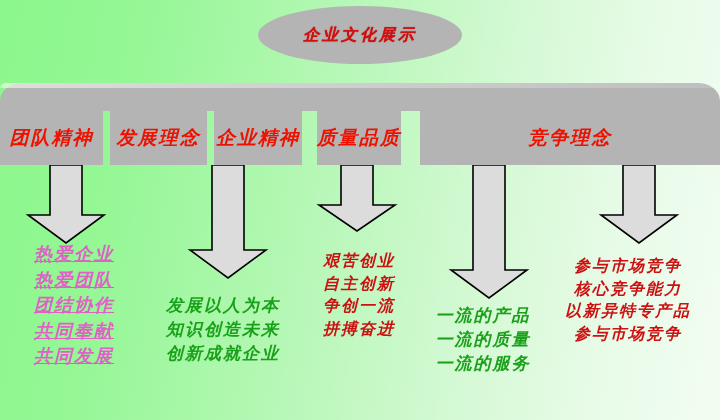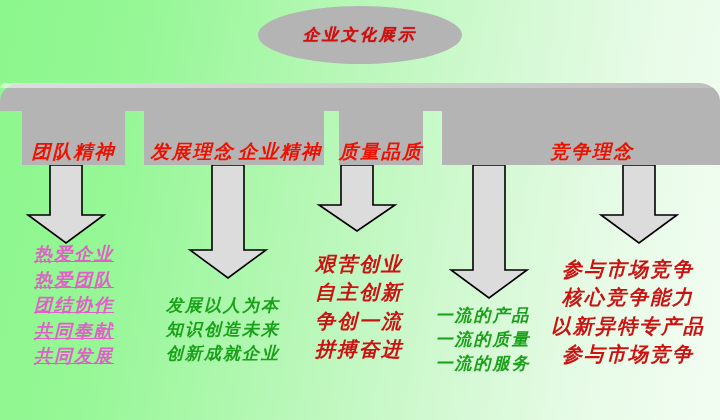--- a/index.html
+++ b/index.html
@@ -40,21 +40,21 @@
   #banner-gloss{
     position:absolute;left:0;top:0;width:100%;height:5px;
     background:linear-gradient(to right,rgba(255,255,255,.55),rgba(255,255,255,.15));
     border-top-left-radius:22px 18px;border-top-right-radius:22px 18px;
   }
 
   
   .cat-box{
     position:absolute;top:110px;height:55px;
     background:#b4b4b4;
-    display:flex;align-items:flex-end;justify-content:center;margin-left:22px;
+    display:flex;align-items:center;justify-content:center;
   }
   .cat-label{
     color:#ee1100;
     font-size:19px;
     font-weight:bold;
     letter-spacing:2px;
     font-family:"DejaVu Serif","Liberation Serif",serif;
     font-style:italic;
     white-space:nowrap;
   }
@@ -69,39 +69,39 @@
     text-align:center;
     font-family:"DejaVu Serif","Liberation Serif",serif;
     font-style:italic;
     font-weight:bold;
     line-height:1.42;
     white-space:nowrap;
   }
   .text-col div{letter-spacing:2px;}
   .col-magenta{color:#e060c8;font-size:18px;}
   .col-green{color:#1aa11a;font-size:17px;}
-  .col-red{color:#cc1111;font-size:20px;}
+  .col-red{color:#cc1111;font-size:16px;}
 </style>
 </head>
 <body>
 
 <div id="poster">
 
   <div id="title-ellipse">
     <span id="title-text">企业文化展示</span>
   </div>
 
   <div id="banner">
     <div id="banner-gloss"></div>
   </div>
 
   <div class="cat-box" style="left:0px;width:103px;">
     <span class="cat-label">团队精神</span>
   </div>
-  <div class="cat-box" style="left:122px;width:97px;">
+  <div class="cat-box" style="left:110px;width:97px;">
     <span class="cat-label">发展理念</span>
   </div>
   <div class="cat-box" style="left:214px;width:88px;">
     <span class="cat-label">企业精神</span>
   </div>
   <div class="cat-box" style="left:317px;width:84px;">
     <span class="cat-label">质量品质</span>
   </div>
   <div class="cat-box" style="left:420px;width:300px;">
     <span class="cat-label">竞争理念</span>

